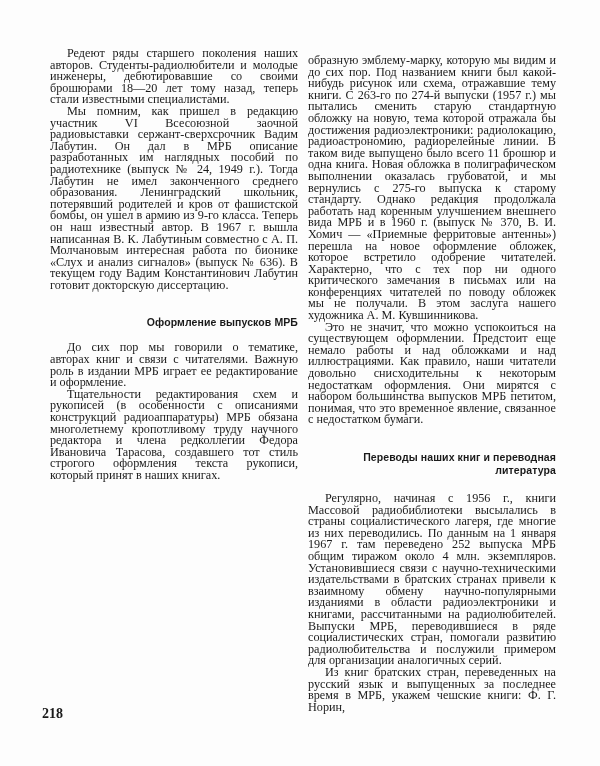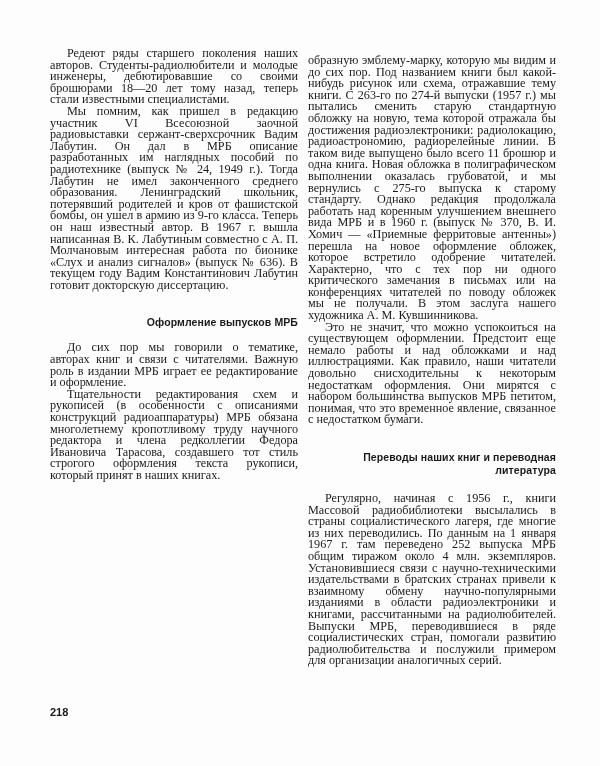--- a/index.html
+++ b/index.html
@@ -6,21 +6,21 @@
     body { width: 600px; height: 766px; position: relative; overflow: hidden; color: #1a1a1a; }
     .page { position: absolute; left: 0; top: 0; width: 600px; height: 766px; background: #fdfdfd; }
     .col { position: absolute; top: 48px; width: 248px; font-family: "Liberation Serif", "DejaVu Serif", serif; font-size: 12.2px; line-height: 11.6px; text-align: justify; hyphens: manual; }
     .col-left { left: 50px; }
     .col-right { left: 308px; top: 55px; }
     .col p { margin: 0; text-indent: 17px; }
     .col p.cont { text-indent: 0; }
     .heading { font-family: "Liberation Sans", "DejaVu Sans", sans-serif; font-weight: bold; font-size: 10.5px; line-height: 13px; margin: 0; text-align: right; letter-spacing: 0.1px; }
     .h-left { margin-top: 25px; margin-bottom: 13px; }
     .h-right { margin-top: 25px; margin-bottom: 16px; }
-    .page-number { position: absolute; left: 50px; top: 706px; font-family: Liberation Sans, sans-serif; font-weight: bold; font-size: 11px; }
+    .page-number { position: absolute; left: 42px; top: 706px; font-family: Liberation Serif, serif; font-weight: bold; font-size: 14px; }
   </style>
 </head>
 <body>
 
 <div class="page">
 
   <div class="col col-left">
     <p class="cont" style="text-indent:17px">Редеют ряды старшего поколения наших авторов. Студенты-радиолюбители и молодые инженеры, дебютировавшие со своими брошюрами 18—20 лет тому назад, теперь стали известными специалистами.</p>
     <p>Мы помним, как пришел в редакцию участник VI Всесоюзной заочной радиовыставки сержант-сверхсрочник Вадим Лабутин. Он дал в МРБ описание разработанных им наглядных пособий по радиотехнике (выпуск № 24, 1949 г.). Тогда Лабутин не имел законченного среднего образования. Ленинградский школьник, потерявший родителей и кров от фашистской бомбы, он ушел в армию из 9-го класса. Теперь он наш известный автор. В 1967 г. вышла написанная В. К. Лабутиным совместно с А. П. Молчановым интересная работа по бионике «Слух и анализ сигналов» (выпуск № 636). В текущем году Вадим Константинович Лабутин готовит докторскую диссертацию.</p>
 
@@ -30,16 +30,17 @@
     <p>Тщательности редактирования схем и рукописей (в особенности с описаниями конструкций радиоаппаратуры) МРБ обязана многолетнему кропотливому труду научного редактора и члена редколлегии Федора Ивановича Тарасова, создавшего тот стиль строгого оформления текста рукописи, который принят в наших книгах.</p>
   </div>
 
   <div class="col col-right">
     <p class="cont">образную эмблему-марку, которую мы видим и до сих пор. Под названием книги был какой-нибудь рисунок или схема, отражавшие тему книги. С 263-го по 274-й выпуски (1957 г.) мы пытались сменить старую стандартную обложку на новую, тема которой отражала бы достижения радиоэлектроники: радиолокацию, радиоастрономию, радиорелейные линии. В таком виде выпущено было всего 11 брошюр и одна книга. Новая обложка в полиграфическом выполнении оказалась грубоватой, и мы вернулись с 275-го выпуска к старому стандарту. Однако редакция продолжала работать над коренным улучшением внешнего вида МРБ и в 1960 г. (выпуск № 370, В. И. Хомич — «Приемные ферритовые антенны») перешла на новое оформление обложек, которое встретило одобрение читателей. Характерно, что с тех пор ни одного критического замечания в письмах или на конференциях читателей по поводу обложек мы не получали. В этом заслуга нашего художника А. М. Кувшинникова.</p>
     <p>Это не значит, что можно успокоиться на существующем оформлении. Предстоит еще немало работы и над обложками и над иллюстрациями. Как правило, наши читатели довольно снисходительны к некоторым недостаткам оформления. Они мирятся с набором большинства выпусков МРБ петитом, понимая, что это временное явление, связанное с недостатком бумаги.</p>
 
     <h2 class="heading h-right">Переводы наших книг и переводная литература</h2>
 
     <p>Регулярно, начиная с 1956 г., книги Массовой радиобиблиотеки высылались в страны социалистического лагеря, где многие из них переводились. По данным на 1 января 1967 г. там переведено 252 выпуска МРБ общим тиражом около 4 млн. экземпляров. Установившиеся связи с научно-техническими издательствами в братских странах привели к взаимному обмену научно-популярными изданиями в области радиоэлектроники и книгами, рассчитанными на радиолюбителей. Выпуски МРБ, переводившиеся в ряде социалистических стран, помогали развитию радиолюбительства и послужили примером для организации аналогичных серий.</p>
+    <p>Из книг братских стран, переведенных на русский язык и выпущенных за последнее время в МРБ, укажем чешские книги: Ф. Г. Норин,</p>
   </div>
 
   <div class="page-number">218</div>
 </div>
 
 </body></html>

